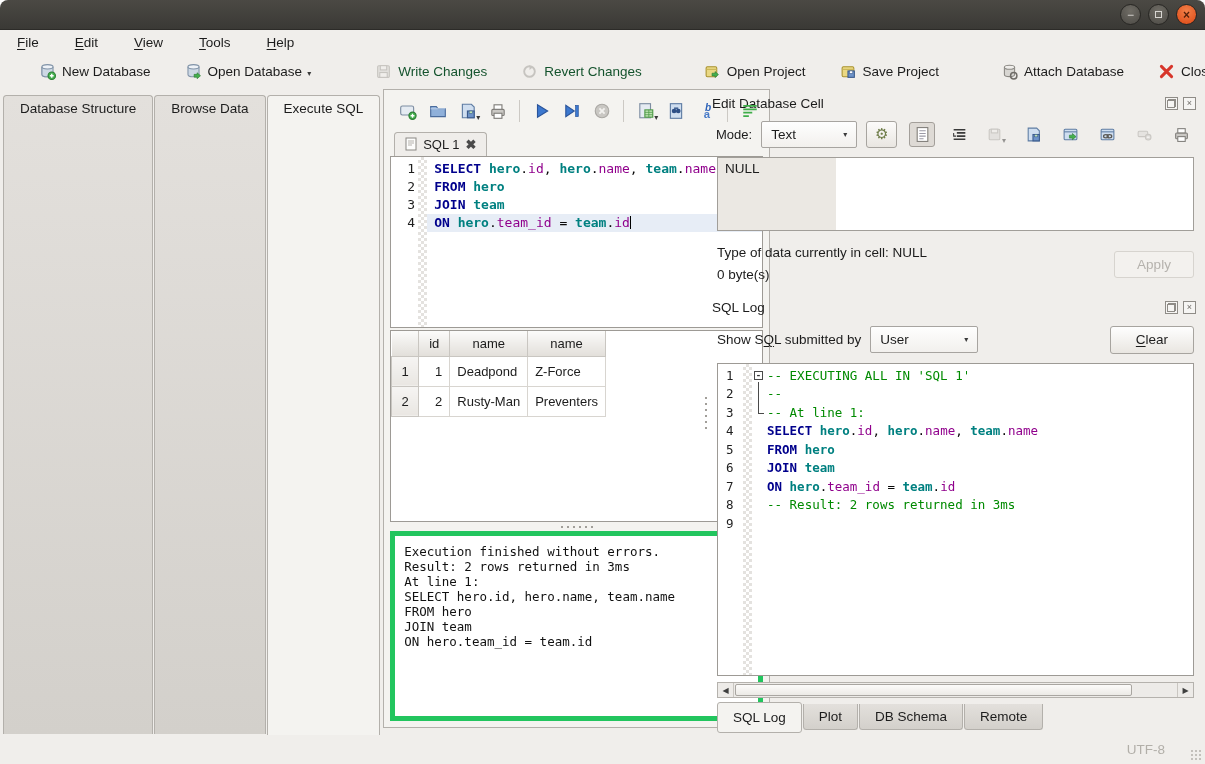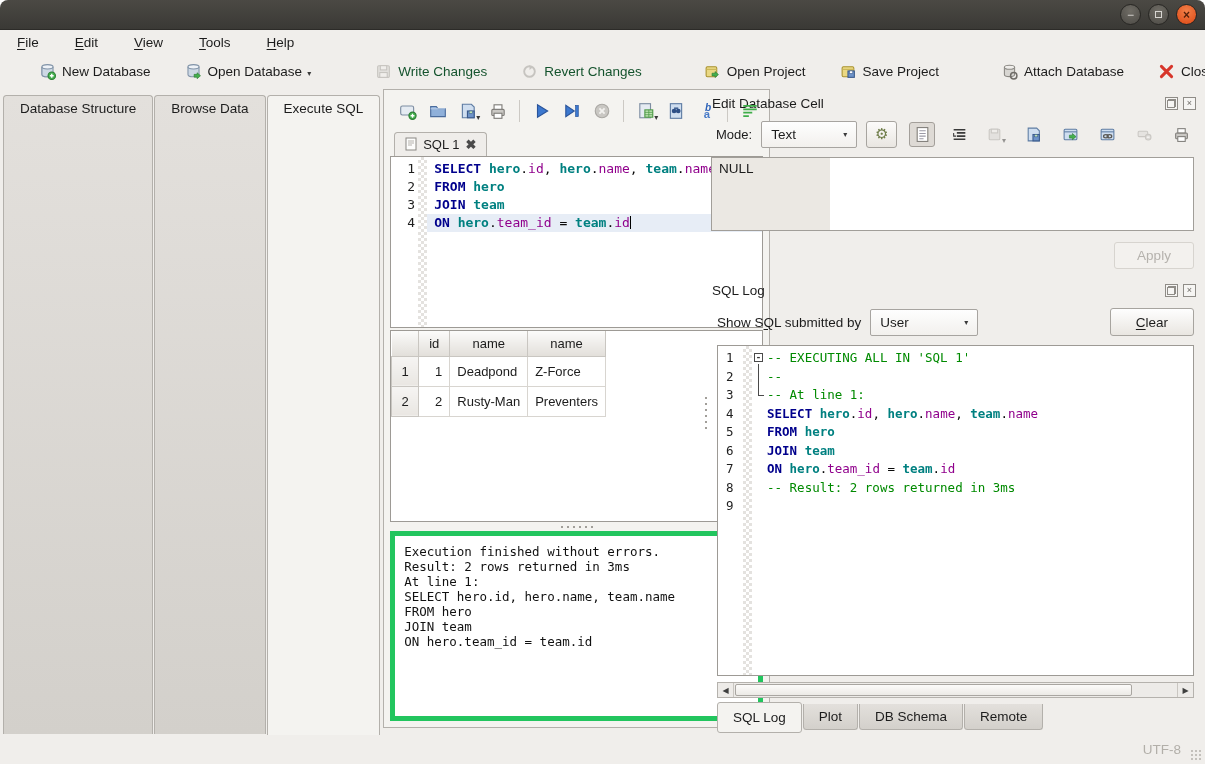--- a/index.html
+++ b/index.html
@@ -81,21 +81,21 @@
 .moderow{display:flex;align-items:center;height:30px;flex:none;gap:9px;margin:0 0 8px 6px}
 .sel{height:27px;border:1px solid #a7a4a0;background:linear-gradient(#fefefe,#f2f0ed);border-radius:2px;display:flex;align-items:center;padding:0 9px;font-size:13.5px}
 .sel .val{flex:1}
 .sel .dcaret{align-self:center;padding:0;margin-left:14px}
 .gearbtn{width:31px;height:27px;border:1px solid #a7a49f;border-radius:3px;background:linear-gradient(#fcfbfa,#e9e6e1);display:flex;align-items:center;justify-content:center;font-size:15px;color:#6f7d49}
 .cellicons{display:flex;align-items:center;gap:11px;margin-left:auto;padding-right:2px}
 .cicon{width:26px;height:25px;display:flex;align-items:center;justify-content:center}
 .cicon svg{width:17px;height:17px}
 .cicon.pressed{border:1px solid #a39f9a;background:#dedad5;border-radius:3px}
 .cicon.dis{opacity:.5}
-.celleditor{height:74px;flex:none;border:1px solid #a19e99;background:#fff;display:flex;margin:0 2px 11px 1px}
+.celleditor{height:74px;flex:none;border:1px solid #a19e99;background:#fff;display:flex;margin:0 2px 11px 7px}
 .nullcol{width:118px;flex:none;background:#ebe8e3;padding:3px 7px;font-size:13.5px}
 .inforow{display:flex;flex:none;margin:0 2px 9px 7px}
 .infotext div{line-height:1.65;font-size:13.5px}
 .applybtn{margin-left:auto;align-self:center;width:80px;height:27px;border:1px solid #d7d4cf;border-radius:3px;background:#f3f1ee;color:#b5b2ad;font-size:13.5px;display:flex;align-items:center;justify-content:center}
 .filterrow{display:flex;align-items:center;gap:9px;flex:none;margin:2px 2px 9px 7px;font-size:13.5px}
 .clearbtn{margin-left:auto;width:84px;height:28px;border:1px solid #a7a49f;border-radius:3px;background:linear-gradient(#fefefe,#e9e6e1);display:flex;align-items:center;justify-content:center;font-size:13.5px}
 .logbox{flex:1;margin-left:7px;margin-right:2px;font-size:12.5px;line-height:18.5px;min-height:0}
 .logbox .gutter{width:25px;padding-left:8px}
 .lline{height:18.5px;display:flex;white-space:pre}
 .fold{width:15px;flex:none;position:relative}
@@ -108,21 +108,21 @@
 .hscroll{height:16px;flex:none;border:1px solid #b5b2ad;background:#edebe8;display:flex;align-items:center;margin:6px 2px 0 7px}
 .sarrow{width:16px;height:100%;display:flex;align-items:center;justify-content:center;font-size:8px;color:#3f3f3f;flex:none}
 .sarrow.l{border-right:1px solid #c9c6c1}
 .sarrow.r{border-left:1px solid #c9c6c1;margin-left:auto}
 .sthumb{height:12px;background:linear-gradient(#fcfbfa,#eceae6);border:1px solid #a9a6a1;border-radius:2px;width:calc(100% - 78px);margin:0 1px;flex:none}
 
 .bottomtabs{display:flex;flex:none;margin:6px 2px 0 7px;height:30px;align-items:flex-start}
 .btab{padding:5px 15px;background:linear-gradient(#e3e0dc,#d3d0cb);border:1px solid #b3b0ab;border-top:none;border-radius:0 0 3.5px 3.5px;margin-right:1px;font-size:13.5px}
 .btab.active{background:#f4f3f0;padding:7px 15px;border-top:1px solid #b3b0ab;border-radius:3px;margin-top:-2px}
 
-.statusbar{height:30px;flex:none;display:flex;align-items:center;justify-content:flex-end;padding-right:24px;color:#b2afa9;font-size:13.5px;position:relative}
+.statusbar{height:30px;flex:none;display:flex;align-items:center;justify-content:flex-end;padding-right:40px;color:#b2afa9;font-size:13.5px;position:relative}
 .grip{position:absolute;right:3px;bottom:3px;width:12px;height:12px;background:radial-gradient(circle,#c3c0bb 1px,transparent 1.3px) 0 0/4px 4px}
 u{text-underline-offset:2px}
 </style>
 </head>
 <body>
 
 <div class="win">
 
   <div class="titlebar">
     <div class="winbtns">
@@ -449,20 +449,24 @@
             </div>
         </div>
       </div>
 
       <div class="celleditor">
         <div class="nullcol">NULL</div>
         <div style="flex:1;background:#fff"></div>
       </div>
 
       <div class="inforow">
+        <div class="infotext">
+          <div>Type of data currently in cell: NULL</div>
+          <div>0 byte(s)</div>
+        </div>
         <div class="applybtn">Apply</div>
       </div>
 
       <div class="dockhdr">
         <div class="t">SQL Log</div>
         <div class="dockicon float"></div>
         <div class="dockicon">×</div>
       </div>
 
       <div class="filterrow">

